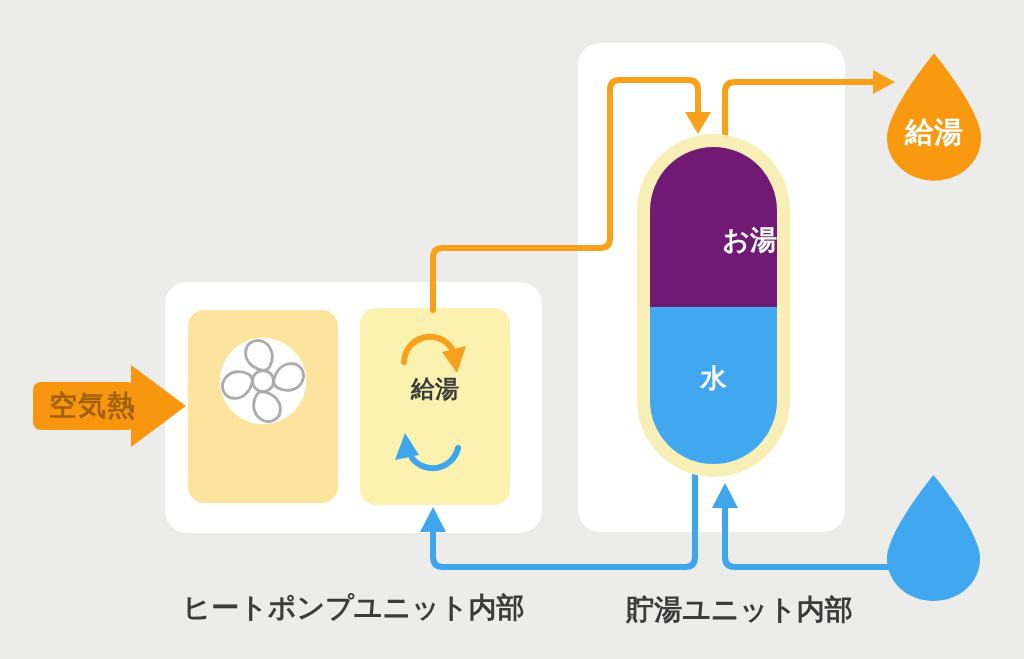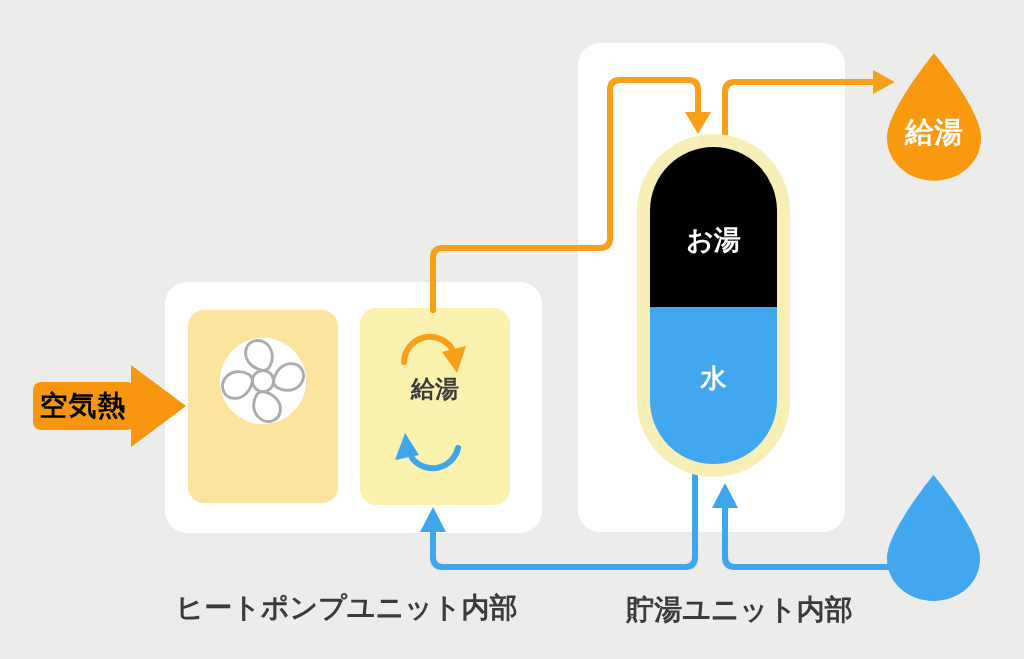--- a/index.html
+++ b/index.html
@@ -27,48 +27,48 @@
   
   #tank-outer{
     position:absolute;left:637px;top:134px;width:153px;height:343px;
     background:#F8EFB7;border-radius:77px;
   }
   #tank-inner{
     position:absolute;left:13px;top:13px;width:127px;height:317px;
     border-radius:64px;overflow:hidden;display:flex;flex-direction:column;
   }
   #tank-hot{
-    height:160px;background:#000000;display:flex;align-items:center;justify-content:center;
+    height:160px;background:#701a75;display:flex;align-items:center;justify-content:flex-end;
     padding-top:26px;box-sizing:border-box;
   }
   #tank-cold{
     height:157px;background:#41A8EF;display:flex;align-items:center;justify-content:center;
     padding-bottom:14px;box-sizing:border-box;
   }
   .tank-label{color:#FFFFFF;font-weight:bold;font-size:27px;}
   #tank-cold .tank-label{font-size:26px;}
   
   #air-heat{left:30px;top:360px;width:160px;height:92px;}
   #air-heat-label{
-    position:absolute;left:30px;top:390px;width:106px;text-align:center;
-    color:#000000;font-weight:bold;font-size:28px;line-height:32px;letter-spacing:1px;
+    position:absolute;left:30px;top:390px;width:106px;text-align:right;
+    color:#a16207;font-weight:bold;font-size:28px;line-height:32px;letter-spacing:1px;
   }
   
   .droplet-label{
     position:absolute;text-align:center;color:#FFFFFF;font-weight:bold;font-size:29px;
   }
   #hot-drop{left:885px;top:52px;width:98px;height:130px;}
   #hot-drop-label{left:885px;top:113px;width:98px;}
   #cold-drop{left:882px;top:474px;width:103px;height:128px;}
   #cold-drop-label{left:882px;top:536px;width:103px;}
   
   .caption{
     position:absolute;text-align:center;font-weight:bold;font-size:28px;color:#3B3B3B;
   }
-  #caption-heatpump{left:158px;top:589px;width:377px;}
+  #caption-heatpump{left:165px;top:589px;width:377px;}
   #caption-storage{left:606px;top:591px;width:267px;}
 </style>
 </head>
 <body>
 
 <div class="canvas">
 
   <div class="unit-box" id="heat-pump-box"></div>
   <div class="unit-box" id="storage-box"></div>
 

